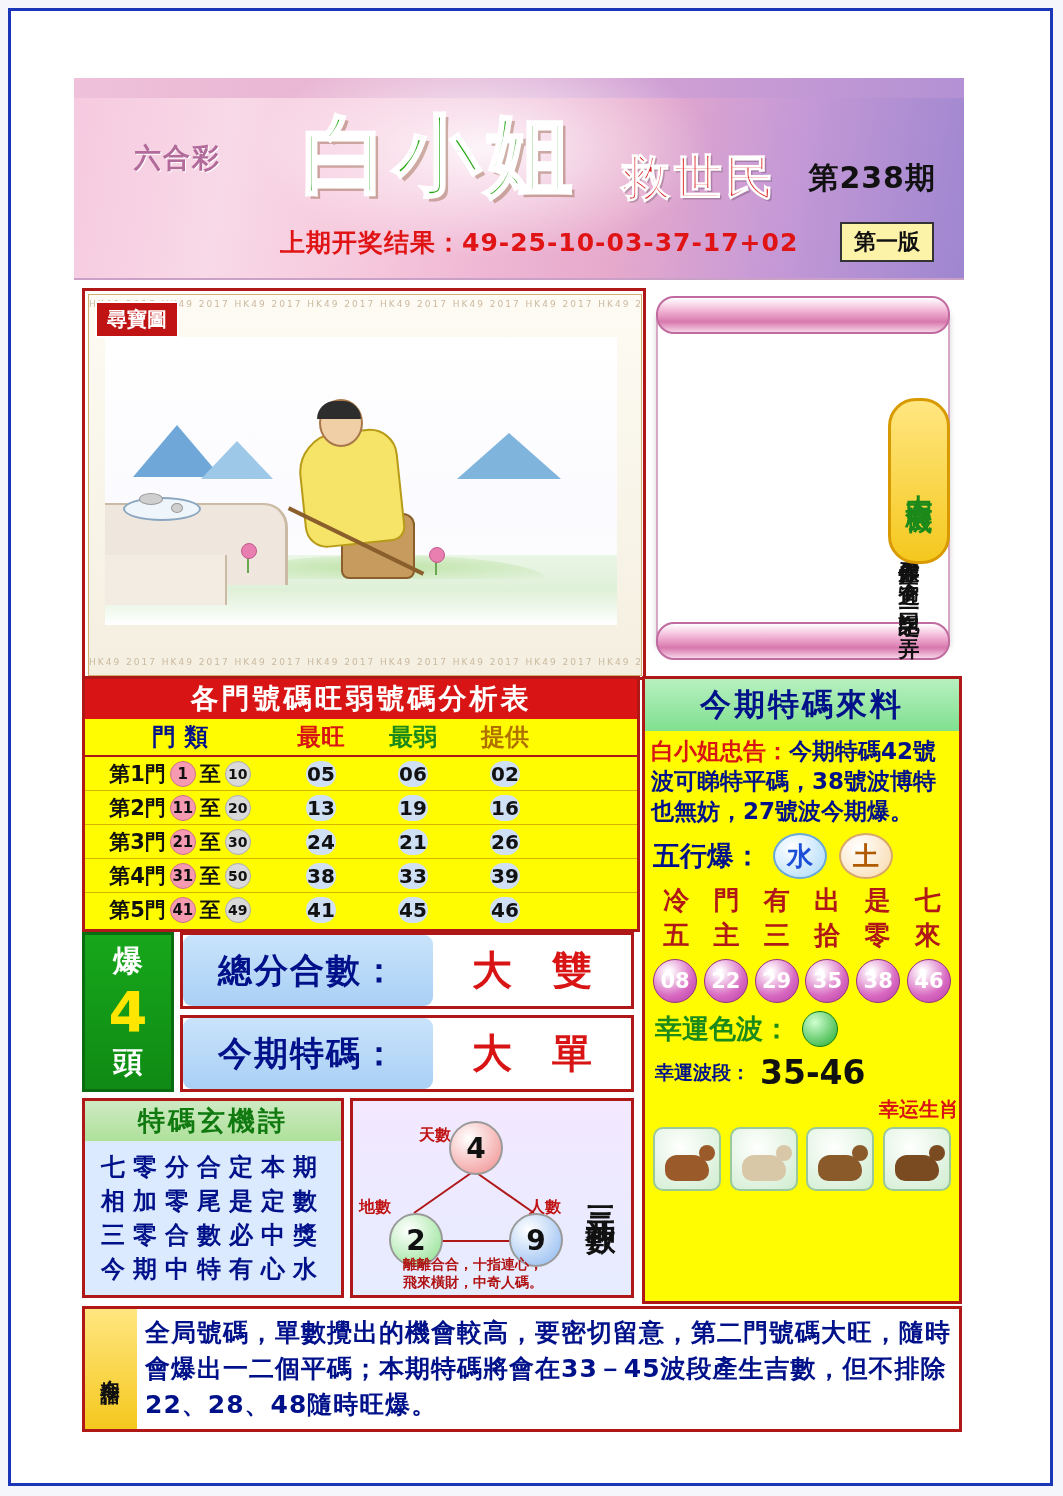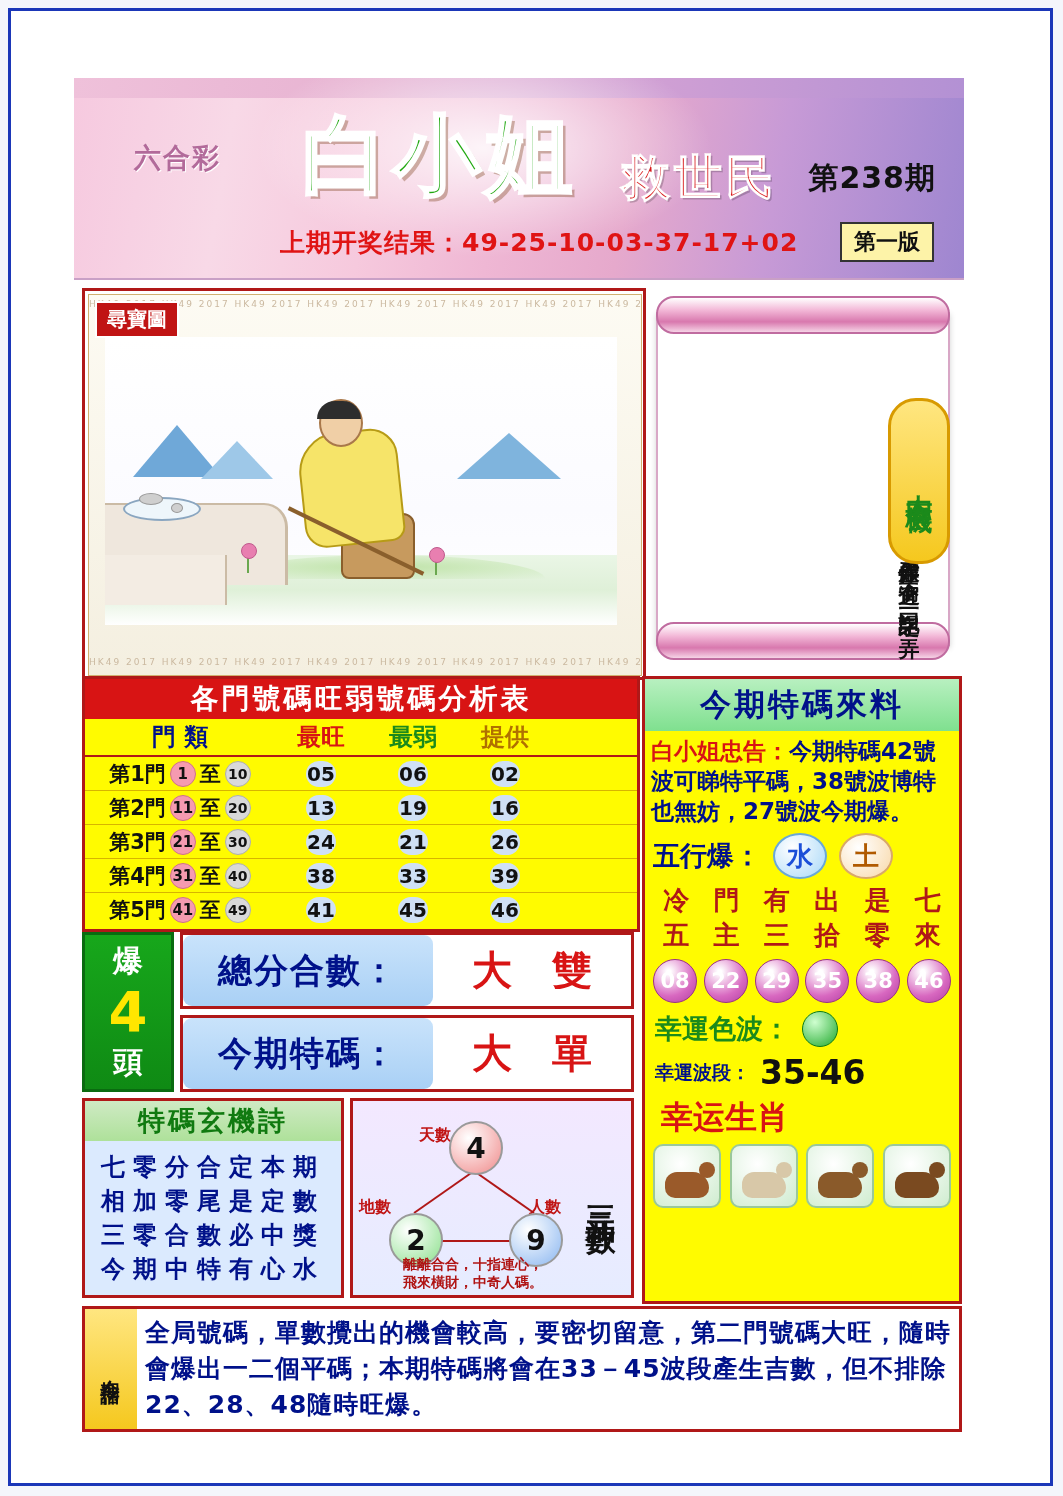--- a/index.html
+++ b/index.html
@@ -137,21 +137,21 @@
   .numrow{display:flex;justify-content:space-between;padding:4px 8px;}
   .nball{width:42px;height:42px;border-radius:50%;display:flex;align-items:center;justify-content:center;
     font-size:21px;font-weight:bold;color:#fff;background:radial-gradient(circle at 35% 28%,#fff 5%,#d868c0 60%,#b03fa0);
     border:1px solid #9a2f8a;}
   .luck{display:flex;align-items:center;gap:12px;padding:4px 10px;}
   .luck .lb{font-size:27px;font-weight:bold;color:#1b8a1b;}
   .luck .dot{width:34px;height:34px;border-radius:50%;background:radial-gradient(circle at 35% 30%,#cfffd0,#1fa82b);border:1px solid #0d7a18;}
   .band{display:flex;align-items:center;gap:10px;padding:2px 10px;}
   .band .lb{font-size:19px;font-weight:bold;color:#00118a;}
   .band .v{font-size:33px;font-weight:bold;color:#111;}
-  .zodiac-title{text-align:left;font-size:32px;font-weight:bold;color:#d81414;font-family:"DejaVu Serif",serif;padding:2px 16px;}
+  .zodiac-title{text-align:right;font-size:20px;font-weight:bold;color:#d81414;font-family:"DejaVu Serif",serif;padding:2px 0;}
   .zodiac{display:flex;justify-content:space-around;padding:2px 4px 6px;}
   .zcell{width:64px;height:60px;border-radius:10px;background:radial-gradient(circle at 40% 30%,#ffffff,#cfeccf);
     border:2px solid #9ac89a;display:flex;align-items:flex-end;justify-content:center;overflow:hidden;position:relative;}
   .animal{position:absolute;bottom:8px;width:44px;height:26px;border-radius:12px 16px 10px 10px;}
   .a-ox{background:#9a5a2a;} .a-rabbit{background:#d8c8a8;} .a-horse{background:#8a5a2a;} .a-monkey{background:#7a4a20;}
   .animal:after{content:"";position:absolute;right:-6px;top:-10px;width:16px;height:16px;border-radius:50%;background:inherit;}
 
   
   .note{position:absolute;left:8px;top:1228px;width:874px;height:120px;border:3px solid #b01818;background:#fff;display:flex;}
   .note .tag{width:52px;background:linear-gradient(#ffe680,#f5c81e);display:flex;align-items:center;justify-content:center;}
@@ -269,21 +269,21 @@
         <span><span class="b-num">21</span></span>
         <span><span class="b-num">26</span></span>
         <span></span>
       </div>
 
       <div class="tbl-row">
         <span class="men">
           <span>第4門</span>
           <span class="ball b-red">31</span>
           <span>至</span>
-          <span class="ball b-gray">40</span>
+          <span class="ball b-gray">50</span>
         </span>
         <span><span class="b-num">38</span></span>
         <span><span class="b-num">33</span></span>
         <span><span class="b-num">39</span></span>
         <span></span>
       </div>
 
       <div class="tbl-row" style="border-bottom:none">
         <span class="men">
           <span>第5門</span>

